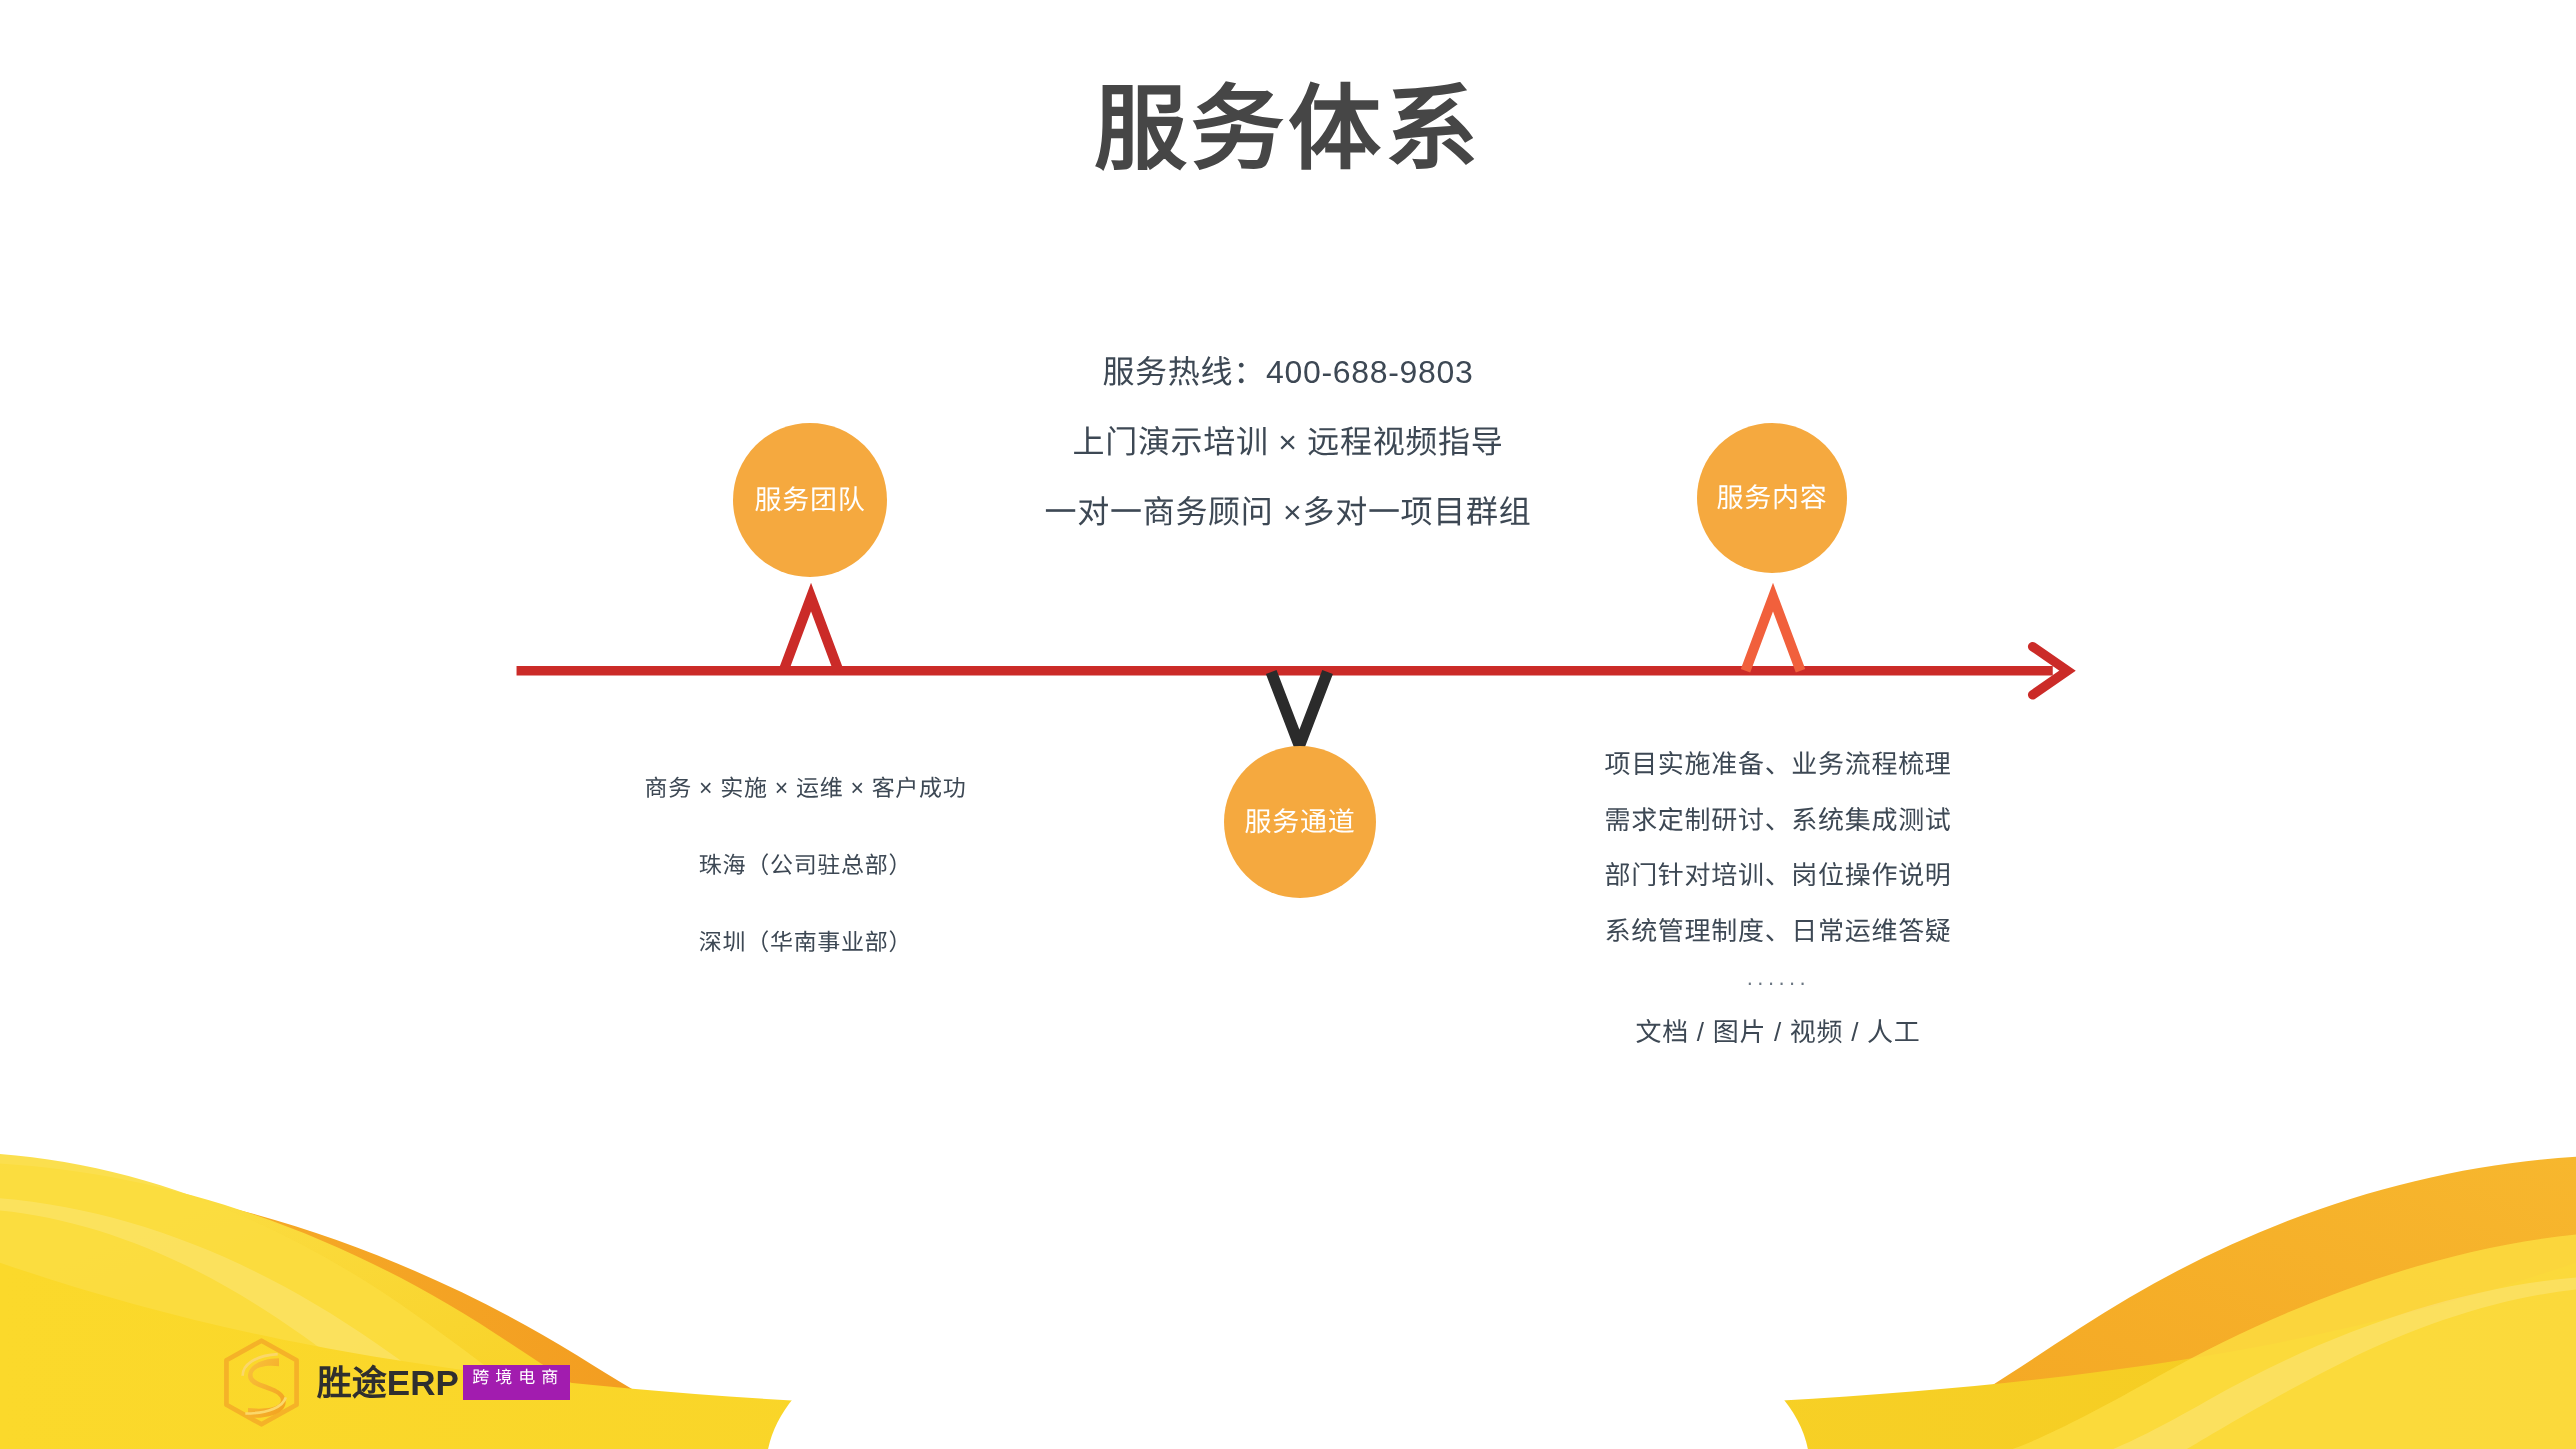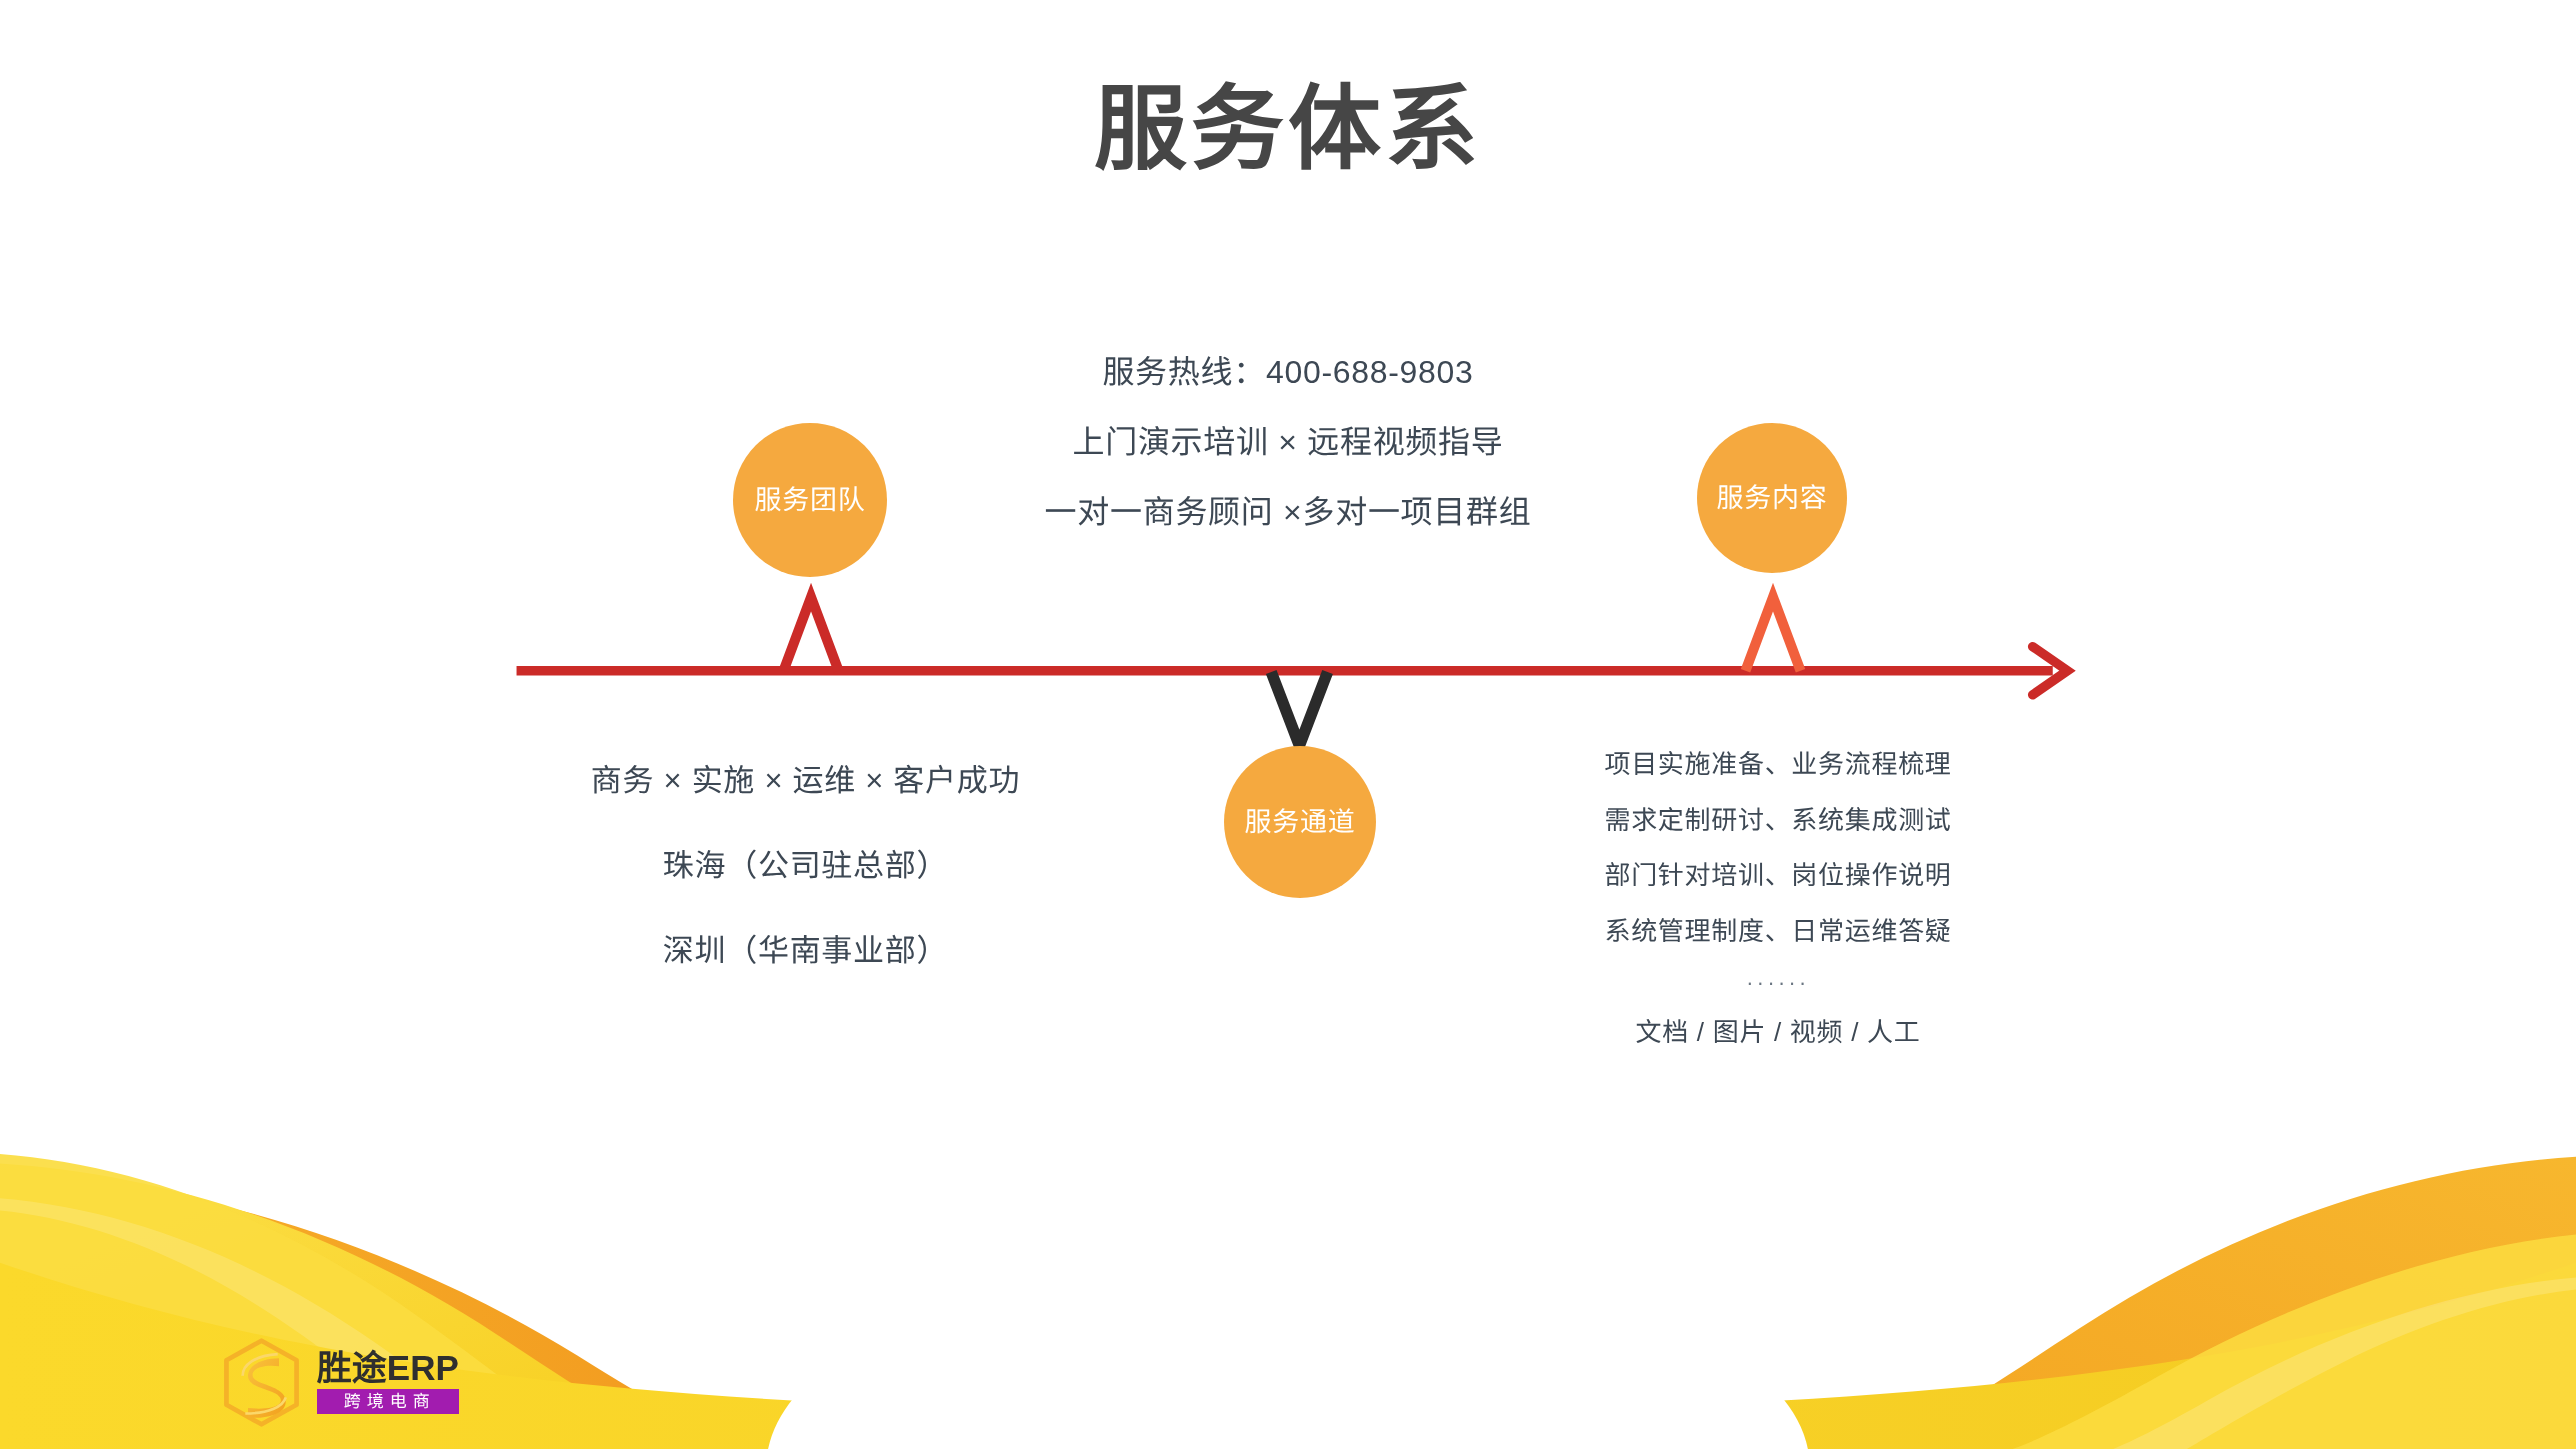--- a/index.html
+++ b/index.html
@@ -91,25 +91,26 @@
   
   #left-text-block {
     position: absolute;
     top: 765px;
     left: 470px;
     width: 671px;
     text-align: center;
     color: #3d4854;
   }
   #left-text-block .lt-line {
-    font-size: 31px;
+    font-size: 23px;
     line-height: 1.0;
     margin-bottom: 54px;
     white-space: nowrap;
     letter-spacing: 0.7px;
+    margin-top: 12px;
   }
   #left-text-block .lt-line:last-child { margin-bottom: 0; }
 
   
   #right-text-block {
     position: absolute;
     top: 751px;
     left: 1466px;
     width: 624px;
     text-align: center;
@@ -145,21 +146,21 @@
     position: absolute;
     left: 221px;
     bottom: 20px;
     width: 282px;
     height: 94px;
     display: flex;
     align-items: center;
     gap: 14.8px;
   }
   #brand-logo .logo-mark { width: 81px; height: 89px; flex: 0 0 auto; }
-  #brand-logo .logo-words { display: flex; flex-direction: column; gap: 4px; }
+  #brand-logo .logo-words { display: flex; flex-direction: row; gap: 4px; }
   #brand-logo .logo-wordmark {
     font-size: 35px;
     font-weight: 700;
     color: #2f2f2f;
     letter-spacing: 0px;
     line-height: 1;
     white-space: nowrap;
   }
   #brand-logo .logo-tagline {
     background: #a21caf;

